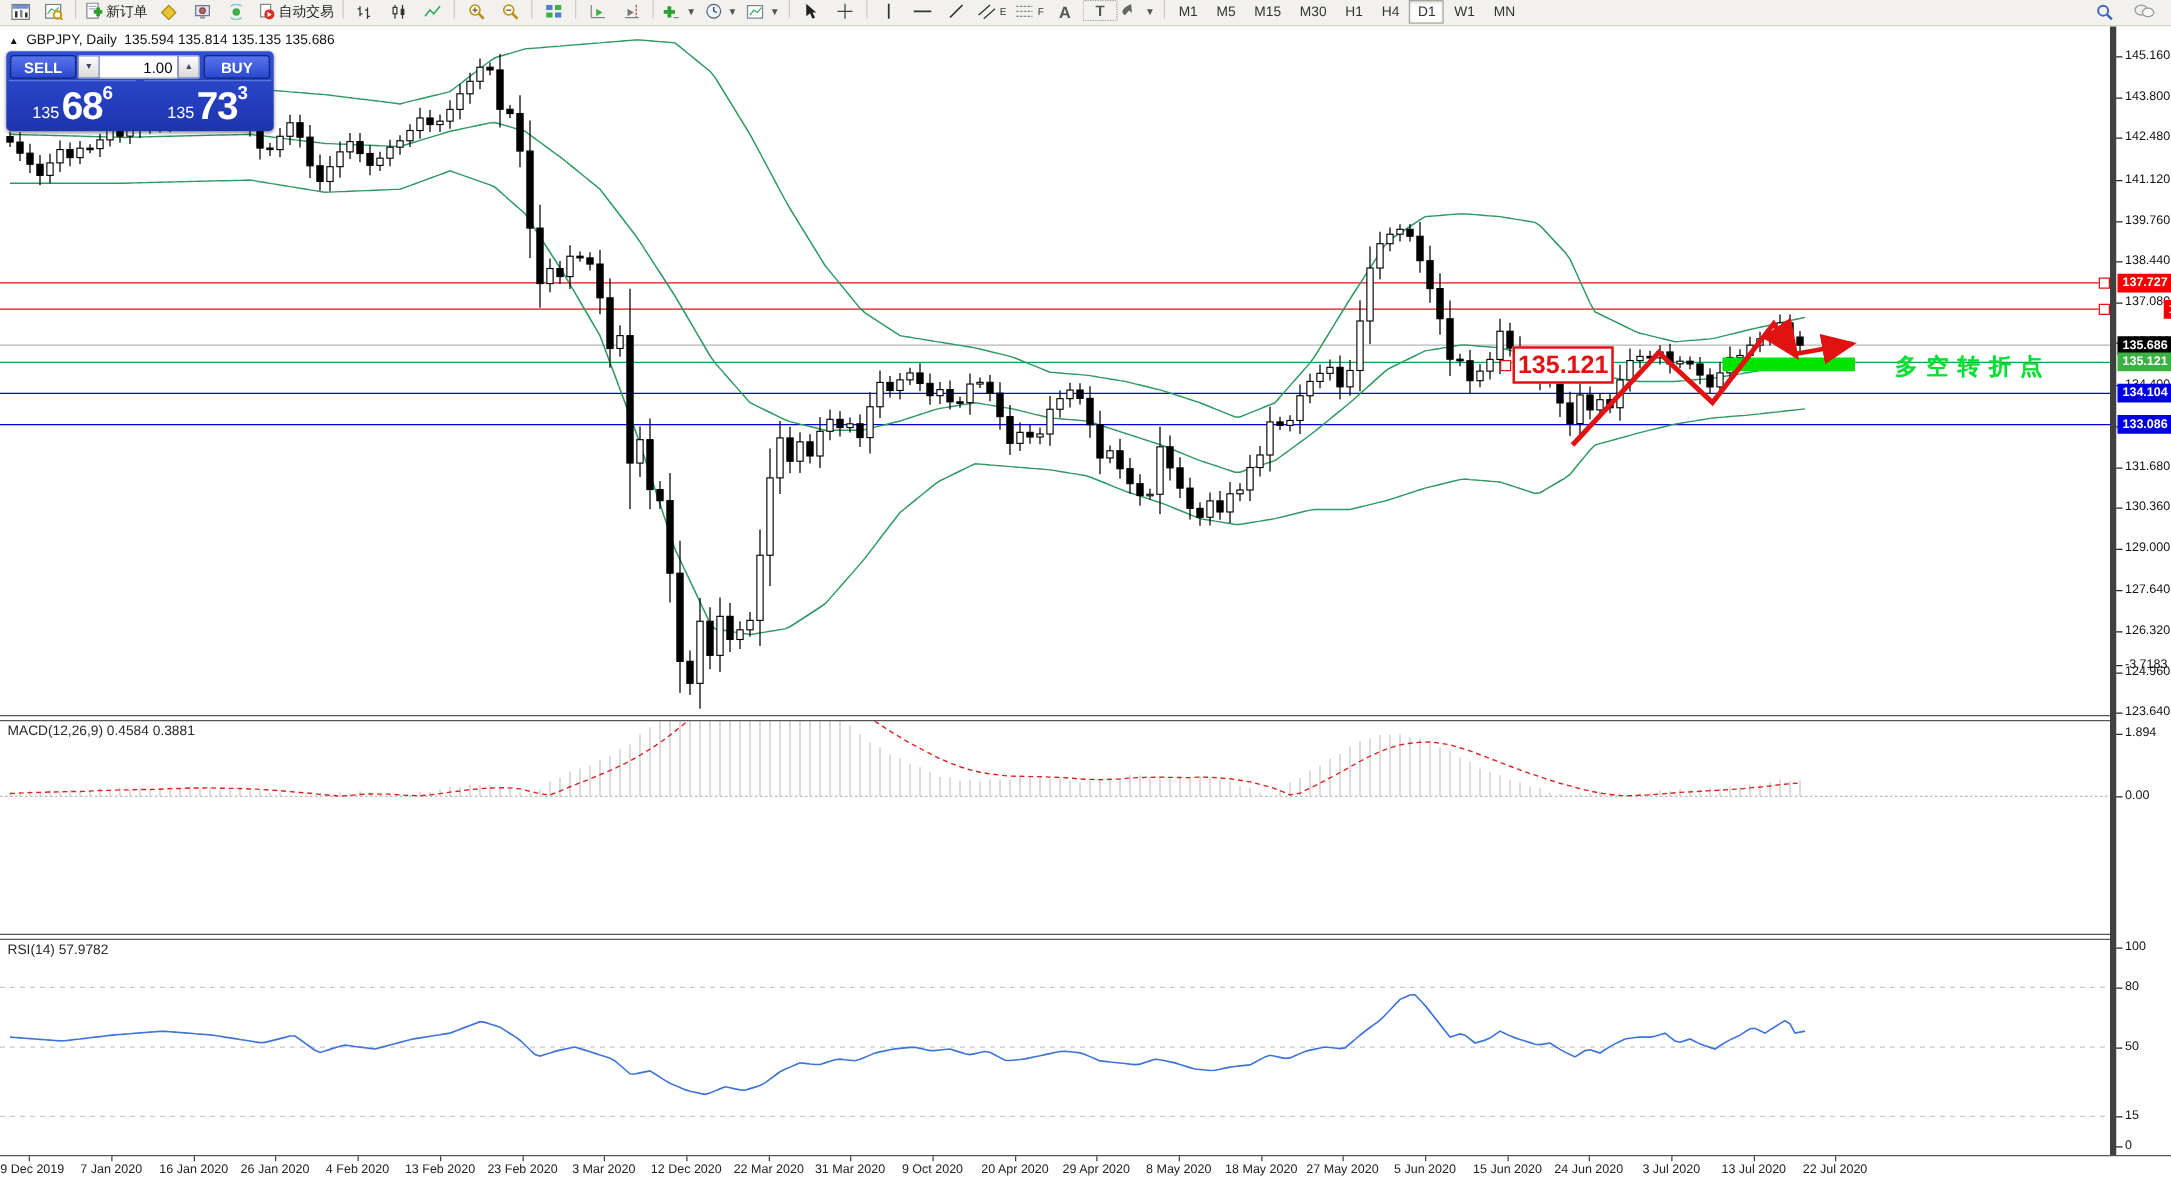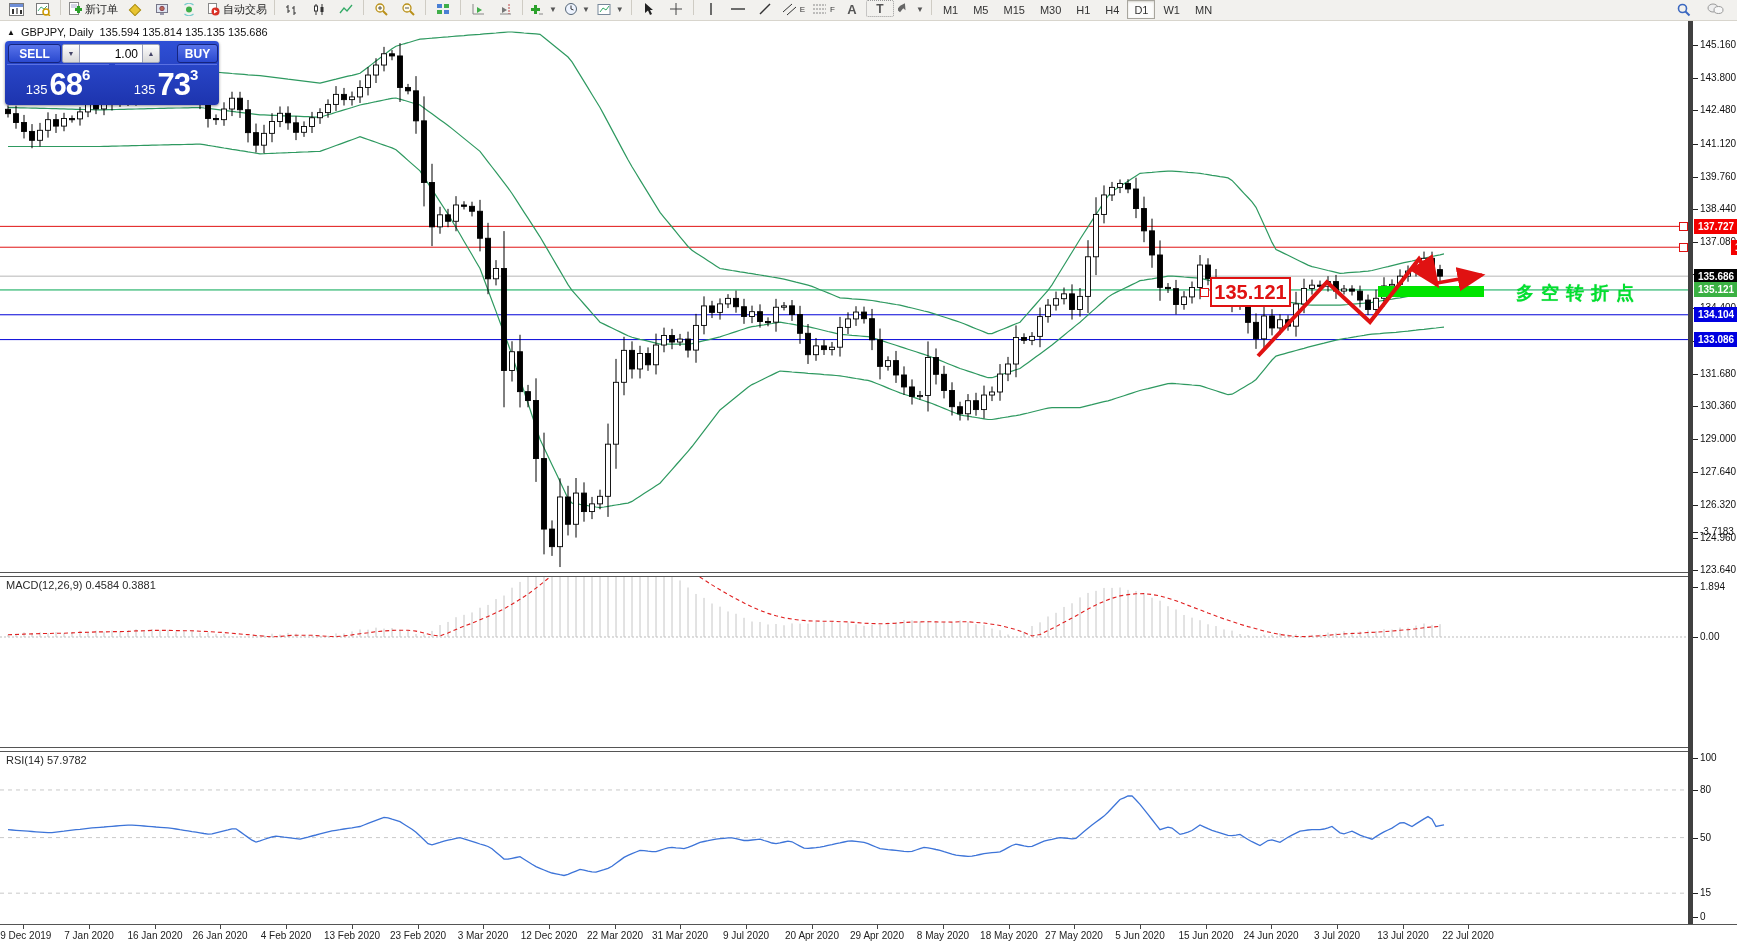--- a/index.html
+++ b/index.html
@@ -25,21 +25,21 @@
   .symbol-line .tri{font-size:8px;color:#111;}
 
   
   #trade-panel{position:absolute;left:5px;top:41px;width:214px;height:64px;border-radius:4px;
                background:linear-gradient(#2f50d6 0%,#1d34ae 100%);box-shadow:0 1px 3px rgba(0,0,0,.45);
                z-index:30;}
   .tp-btn{position:absolute;top:3px;height:19px;border:1px solid #15257f;border-radius:3px;
           background:linear-gradient(#5873ea,#2a49cf);color:#fff;font-weight:bold;font-size:12px;
           display:flex;align-items:center;justify-content:center;box-sizing:border-box;}
   #sell-btn{left:3px;width:53px;}
-  #buy-btn{left:158px;width:41px;margin-left:14px;}
+  #buy-btn{left:158px;width:53px;}
   .tp-spin{position:absolute;top:3px;width:18px;height:19px;background:linear-gradient(#fdfdfd,#d9d9d9);
            border:1px solid #9aa0b5;box-sizing:border-box;display:flex;align-items:center;
            justify-content:center;font-size:7px;color:#446;}
   #lot-down{left:57px;border-radius:2px 0 0 2px;}
   #lot-up{left:137px;border-radius:0 2px 2px 0;}
   #lot-input{position:absolute;left:75px;top:3px;width:62px;height:19px;border:1px solid #9aa0b5;
              border-left:none;border-right:none;text-align:right;font-size:12px;padding:0 4px;
              box-sizing:border-box;font-family:"Liberation Sans",sans-serif;}
   .tp-price{position:absolute;top:23px;height:39px;color:#fff;display:flex;align-items:flex-end;
             justify-content:center;padding-bottom:3px;box-sizing:border-box;}
@@ -1005,21 +1005,21 @@
       <div class="date-lbl" style="left: 418px;">23 Feb 2020</div>
       <div class="date-tick" style="left: 483px;"></div>
       <div class="date-lbl" style="left: 483px;">3 Mar 2020</div>
       <div class="date-tick" style="left: 549px;"></div>
       <div class="date-lbl" style="left: 549px;">12 Dec 2020</div>
       <div class="date-tick" style="left: 615px;"></div>
       <div class="date-lbl" style="left: 615px;">22 Mar 2020</div>
       <div class="date-tick" style="left: 680px;"></div>
       <div class="date-lbl" style="left: 680px;">31 Mar 2020</div>
       <div class="date-tick" style="left: 746px;"></div>
-      <div class="date-lbl" style="left: 746px;">9 Jul 2020</div>
+      <div class="date-lbl" style="left: 746px;">9 Oct 2020</div>
       <div class="date-tick" style="left: 812px;"></div>
       <div class="date-lbl" style="left: 812px;">20 Apr 2020</div>
       <div class="date-tick" style="left: 877px;"></div>
       <div class="date-lbl" style="left: 877px;">29 Apr 2020</div>
       <div class="date-tick" style="left: 943px;"></div>
       <div class="date-lbl" style="left: 943px;">8 May 2020</div>
       <div class="date-tick" style="left: 1009px;"></div>
       <div class="date-lbl" style="left: 1009px;">18 May 2020</div>
       <div class="date-tick" style="left: 1074px;"></div>
       <div class="date-lbl" style="left: 1074px;">27 May 2020</div>

